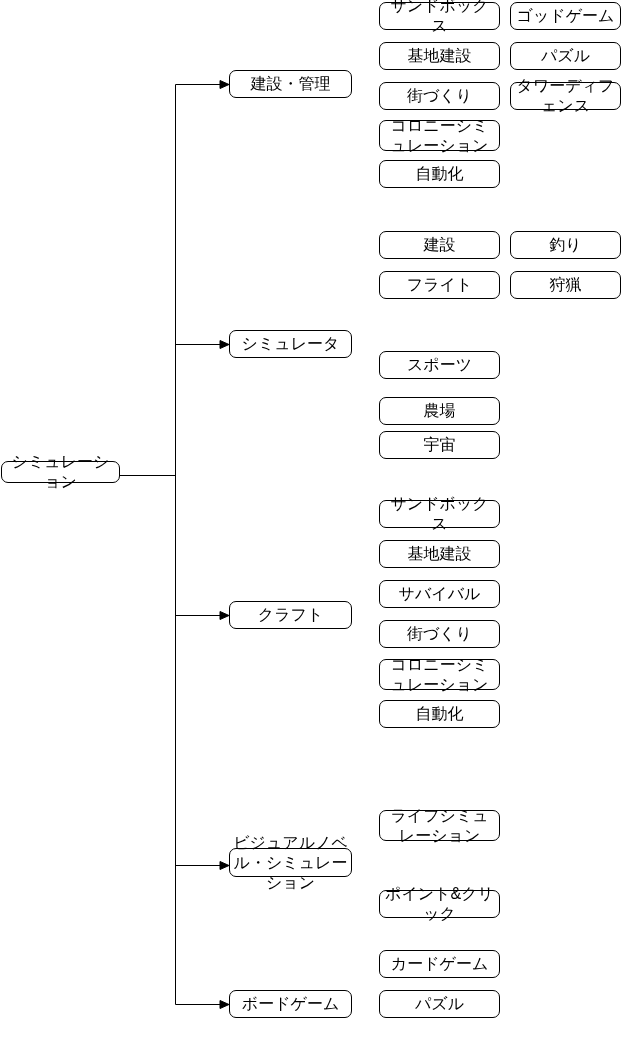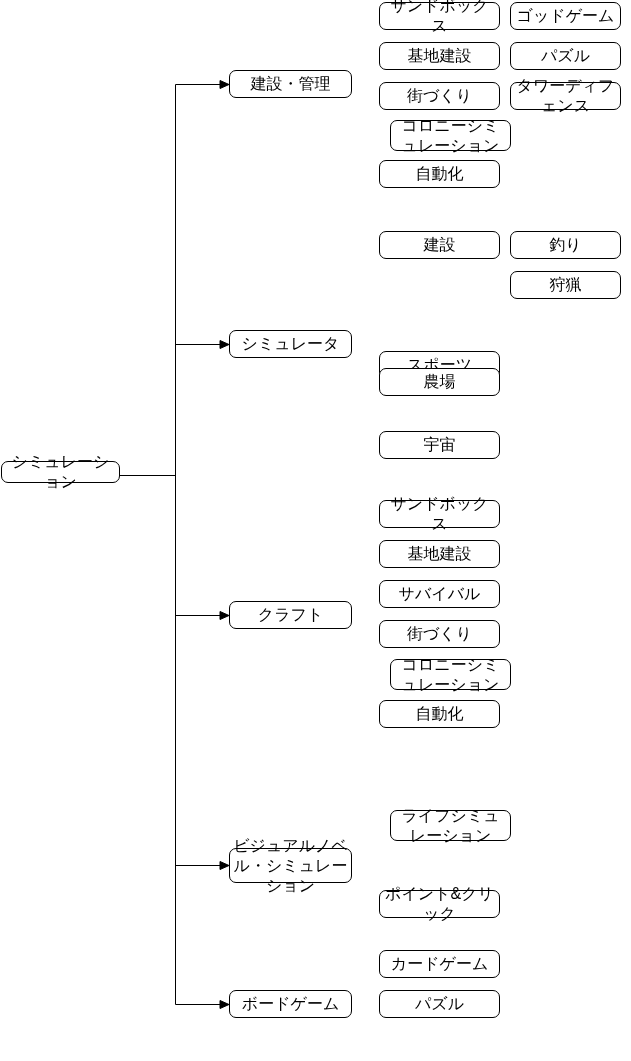--- a/index.html
+++ b/index.html
@@ -16,21 +16,21 @@
     border:1px solid #000;border-radius:7px;background:#fff;
     display:flex;align-items:center;justify-content:center;
     text-align:center;font-size:16px;line-height:1.25;
     padding:0 3px;line-break:strict;
   }
   
   .cat{left:229px;width:123px;text-align:center;}
   .c1{left:379px;width:121px;}
   .c2{left:510px;width:111px;}
   .h1{height:28px;}
-  .h2{height:31px;margin-left:11px;}
+  .h2{height:31px;}
 </style>
 </head>
 <body>
 
 <div class="canvas">
 
   <svg class="connectors" viewBox="0 0 631 1061">
     <line x1="175.5" y1="84.5" x2="175.5" y2="1004.5"></line>
     <line x1="120" y1="475.5" x2="175.5" y2="475.5"></line>
 
@@ -57,35 +57,36 @@
   <div class="node c1 h1" style="top:42px">基地建設</div>
   <div class="node c1 h1" style="top:82px">街づくり</div>
   <div class="node c1 h2" style="top:120px">コロニーシミュレーション</div>
   <div class="node c1 h1" style="top:160px">自動化</div>
   <div class="node c2 h1" style="top:2px">ゴッドゲーム</div>
   <div class="node c2 h1" style="top:42px">パズル</div>
   <div class="node c2 h1" style="top:82px">タワーディフェンス</div>
 
   <div class="node cat h1" style="top:330px">シミュレータ</div>
   <div class="node c1 h1" style="top:231px">建設</div>
+  <div class="node c1 h1" style="top:271px">フライト</div>
   <div class="node c1 h1" style="top:351px">スポーツ</div>
-  <div class="node c1 h1" style="top:368px">農場</div>
+  <div class="node c1 h1" style="top:397px">農場</div>
   <div class="node c1 h1" style="top:431px">宇宙</div>
   <div class="node c2 h1" style="top:231px">釣り</div>
   <div class="node c2 h1" style="top:271px">狩猟</div>
 
   <div class="node cat h1" style="top:601px">クラフト</div>
   <div class="node c1 h1" style="top:500px">サンドボックス</div>
   <div class="node c1 h1" style="top:540px">基地建設</div>
   <div class="node c1 h1" style="top:580px">サバイバル</div>
   <div class="node c1 h1" style="top:620px">街づくり</div>
   <div class="node c1 h2" style="top:659px">コロニーシミュレーション</div>
   <div class="node c1 h1" style="top:700px">自動化</div>
 
-  <div class="node cat" style="top:848px;height:35px">ビジュアルノベル・シミュレーション</div>
+  <div class="node cat" style="top:848px;height:29px">ビジュアルノベル・シミュレーション</div>
   <div class="node c1 h2" style="top:810px">ライフシミュレーション</div>
   <div class="node c1 h1" style="top:890px">ポイント&amp;クリック</div>
 
   <div class="node cat h1" style="top:990px">ボードゲーム</div>
   <div class="node c1 h1" style="top:950px">カードゲーム</div>
   <div class="node c1 h1" style="top:990px">パズル</div>
 
 </div>
 
 </body></html>

